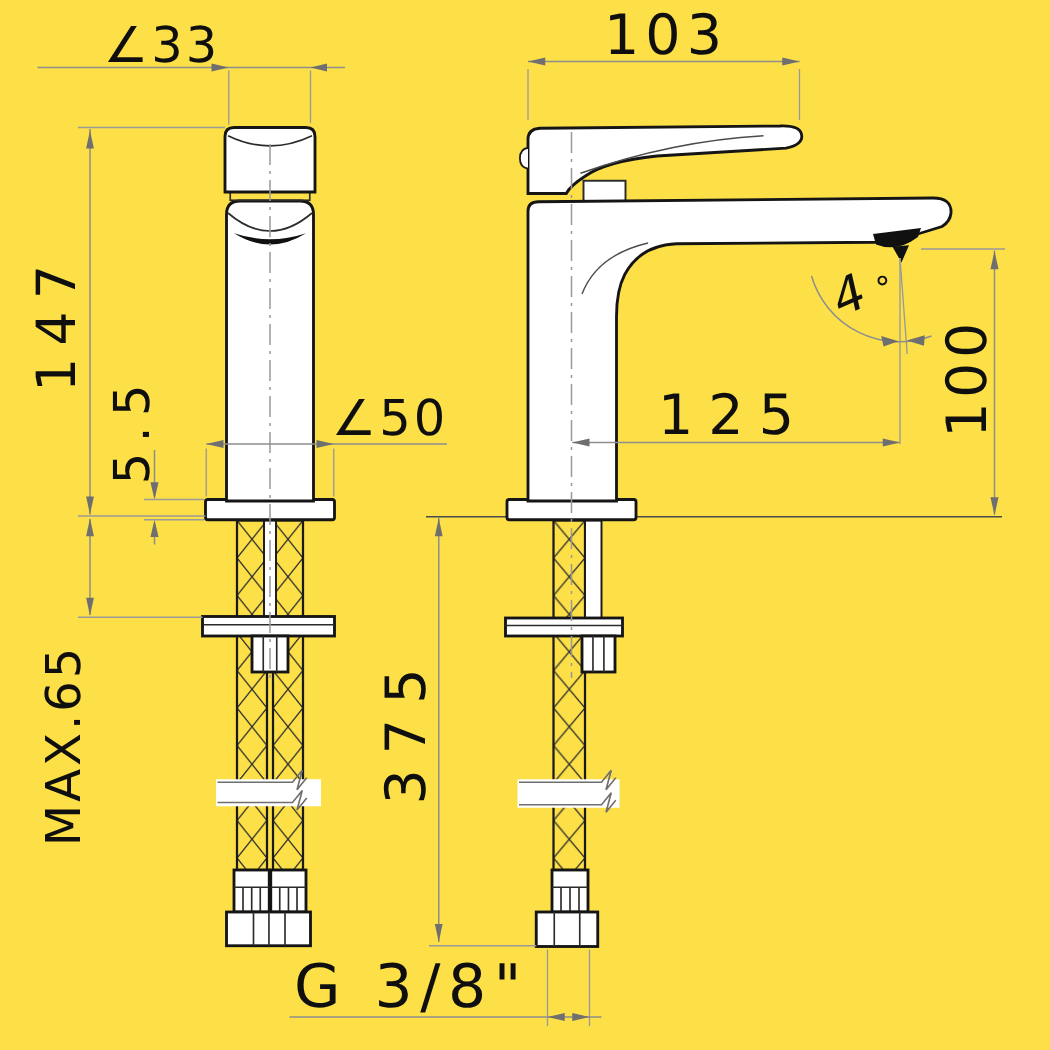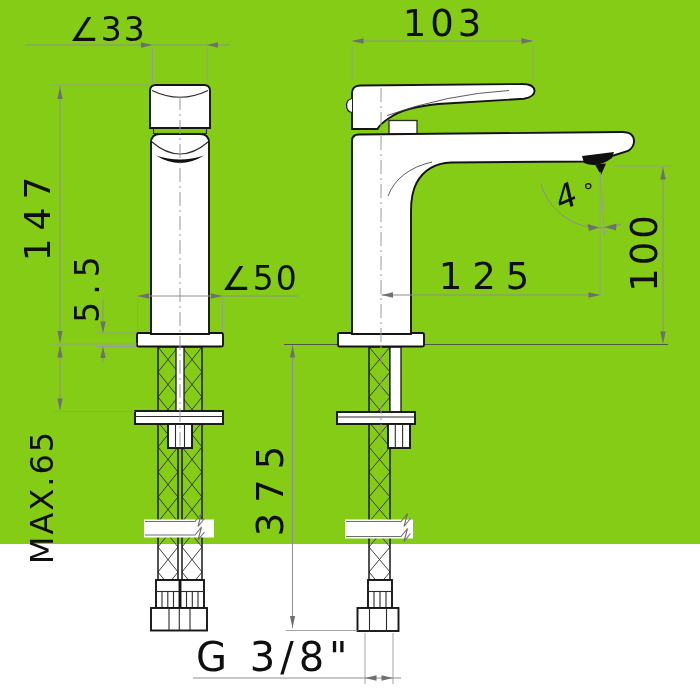--- a/index.html
+++ b/index.html
@@ -2,21 +2,21 @@
 <html><head>
 <meta charset="utf-8">
 <style>
   html, body {
     margin: 0; padding: 0;
     width: 700px; height: 700px;
     background: #ffffff;
     overflow: hidden;
     font-family: "DejaVu Sans", sans-serif;
   }
-  .stage { position: relative; width: 700px; height: 544px; background:#84cc16; }
+  .stage { position: relative; width: 700px; height: 700px; background:#fde047; }
   svg { display: block; }
   text {
     font-family: "DejaVu Sans", sans-serif;
     fill: #0f0f0f;
   }
   .dim  { stroke: #8e8e8e; stroke-width: 1; fill: none; }
   .dimthin { stroke: #9a9a9a; stroke-width: 0.9; fill: none; }
   .arr  { fill: #6f6f6f; stroke: none; }
   .out  { stroke: #151515; stroke-width: 1.9; fill: #ffffff; }
   .thin { stroke: #2b2b2b; stroke-width: 1.1; fill: none; }

